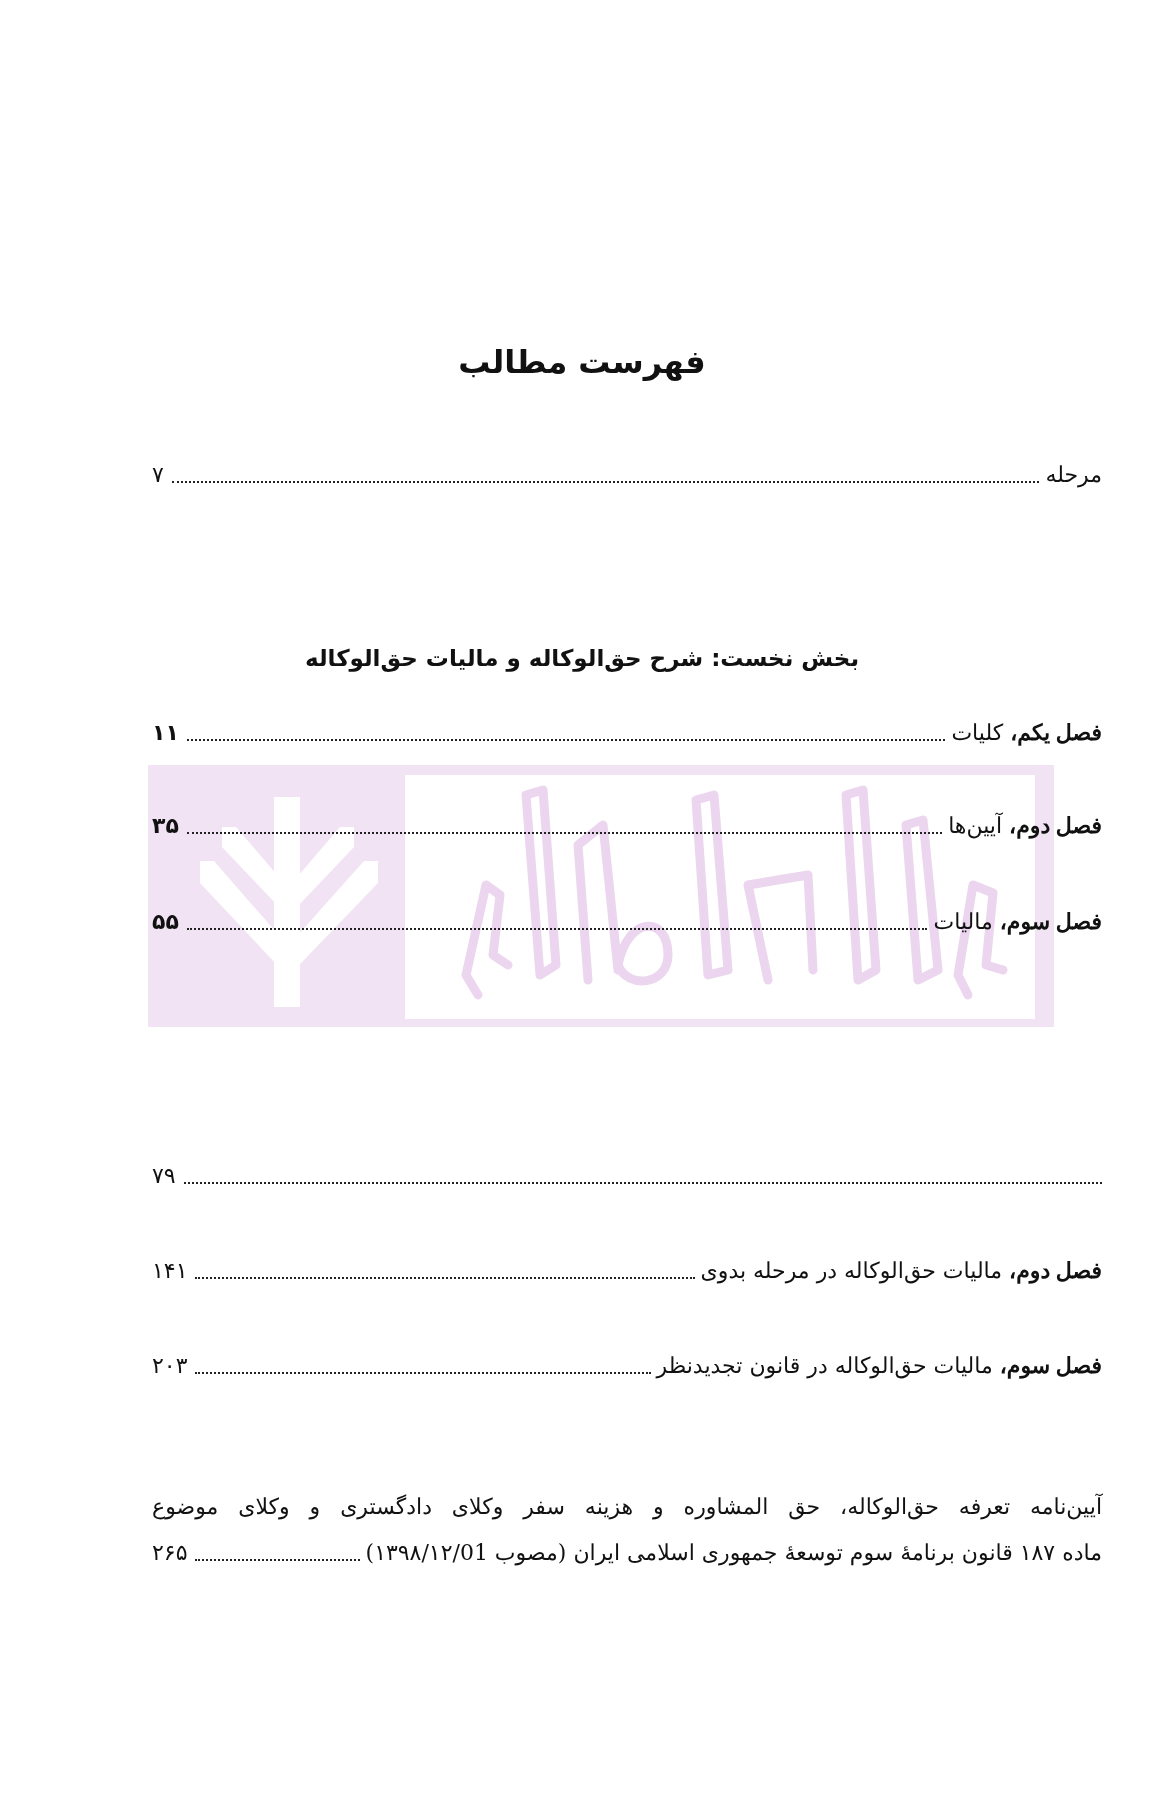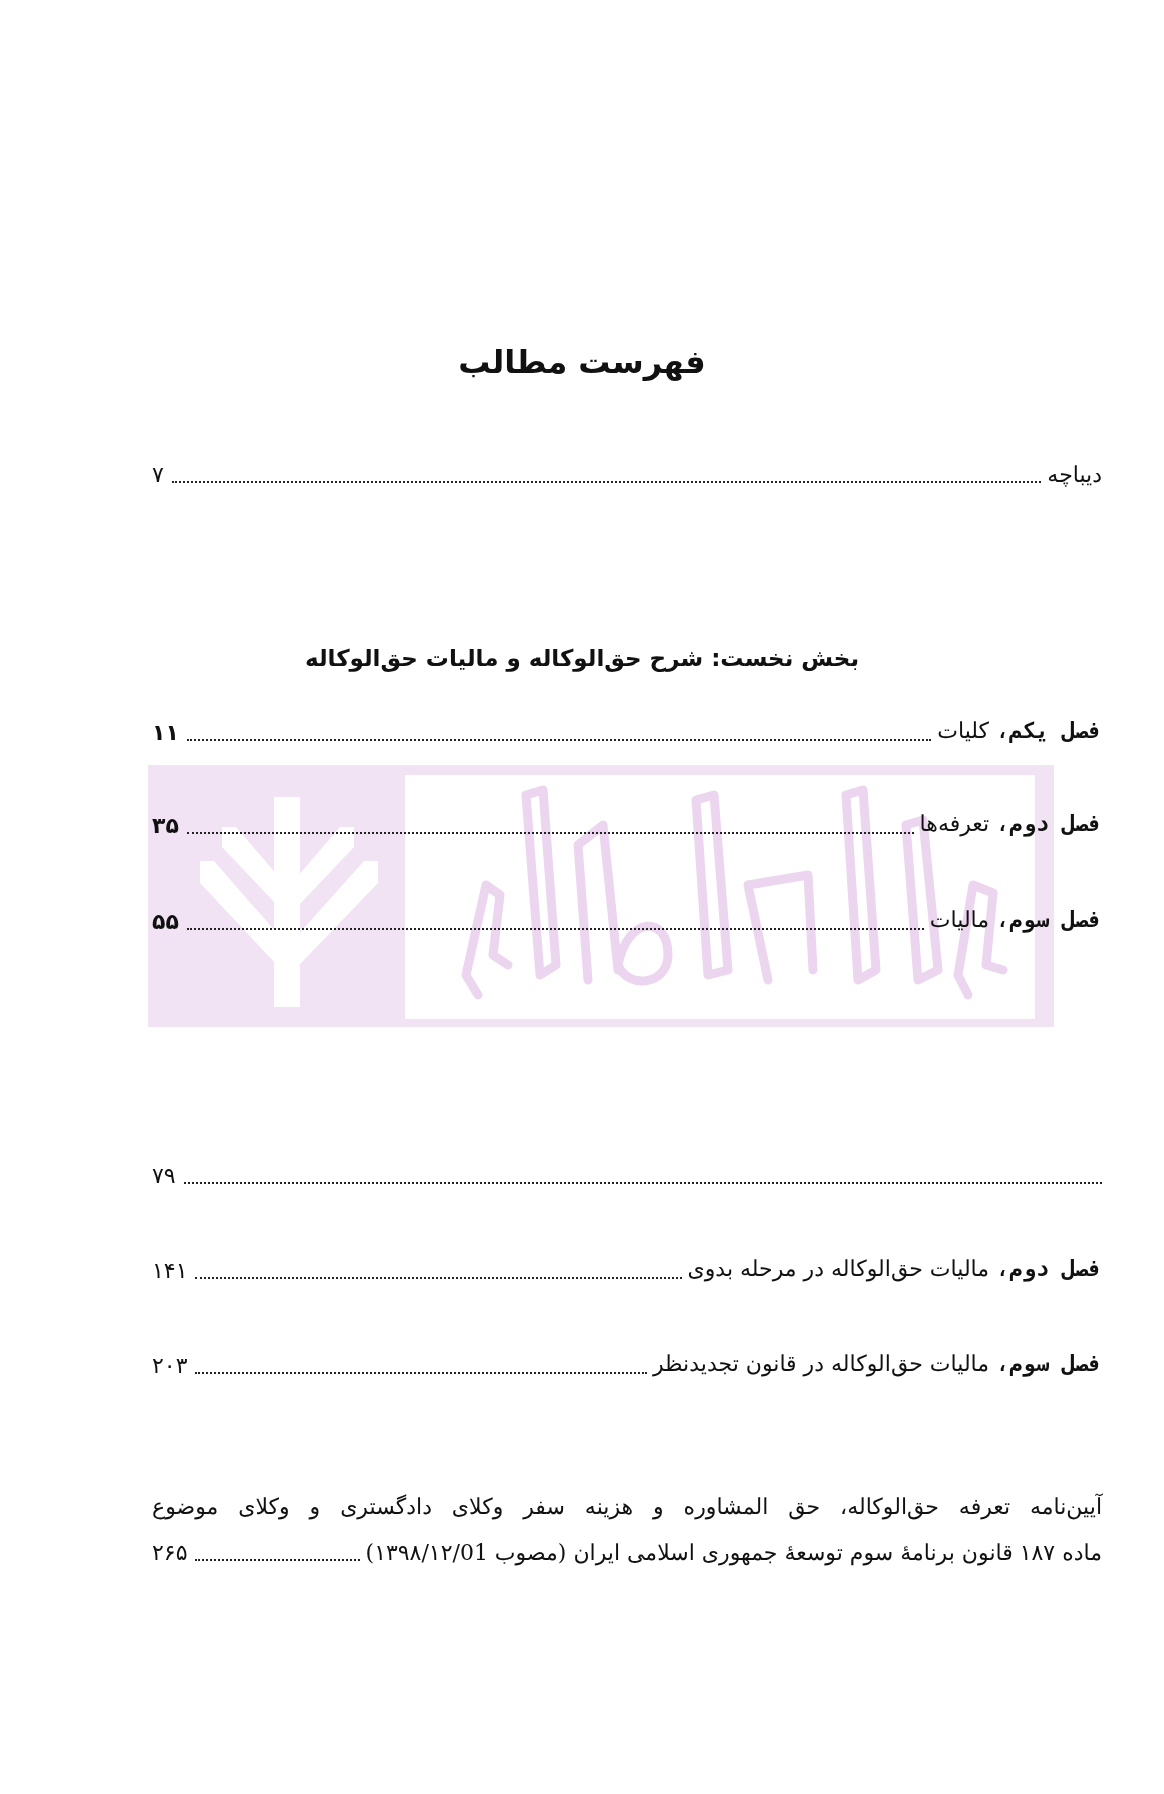--- a/index.html
+++ b/index.html
@@ -83,21 +83,21 @@
       z-index: 2;
       font-size: 22px;
       line-height: 34px;
     }
     .toc-row .label {
       white-space: nowrap;
       flex: 0 0 auto;
       padding-left: 6px;
     }
     .toc-row .label .bold {
-      font-family: Liberation Mono, monospace;
+      font-family: Liberation Serif, serif;
       font-weight: bold;
     }
     .toc-row .dots {
       flex: 1 1 auto;
       border-bottom: 2px dotted #222;
       margin-bottom: 9px;
       height: 1px;
       min-width: 20px;
     }
     .toc-row .page-num {
@@ -152,41 +152,41 @@
         <path d="M770 215 L758 60 L775 55 L790 205 Z"></path>
         <path d="M820 230 L810 210 L825 120 L845 128 L838 200 L855 205"></path>
       </g>
     </svg>
   </div>
 
   <div class="title">فهرست مطالب</div>
 
   <div class="toc-row" style="top: 452px;">
     <span class="label">
-      <span>دیباچه</span>
+      <span>مرحله</span>
     </span>
     <span class="dots"></span>
     <span class="page-num">۷</span>
   </div>
 
   <div class="part-heading" style="top: 640px;">بخش نخست: شرح حق‌الوکاله و مالیات حق‌الوکاله</div>
 
   <div class="toc-row" style="top: 710px;">
     <span class="label">
       <span class="bold">فصل یکم،</span>
       <span>کلیات</span>
     </span>
     <span class="dots"></span>
     <span class="page-num bold">۱۱</span>
   </div>
 
   <div class="toc-row" style="top: 803px;">
     <span class="label">
       <span class="bold">فصل دوم،</span>
-      <span>تعرفه‌ها</span>
+      <span>آیین‌ها</span>
     </span>
     <span class="dots"></span>
     <span class="page-num bold">۳۵</span>
   </div>
 
   <div class="toc-row" style="top: 899px;">
     <span class="label">
       <span class="bold">فصل سوم،</span>
       <span>مالیات</span>
     </span>

